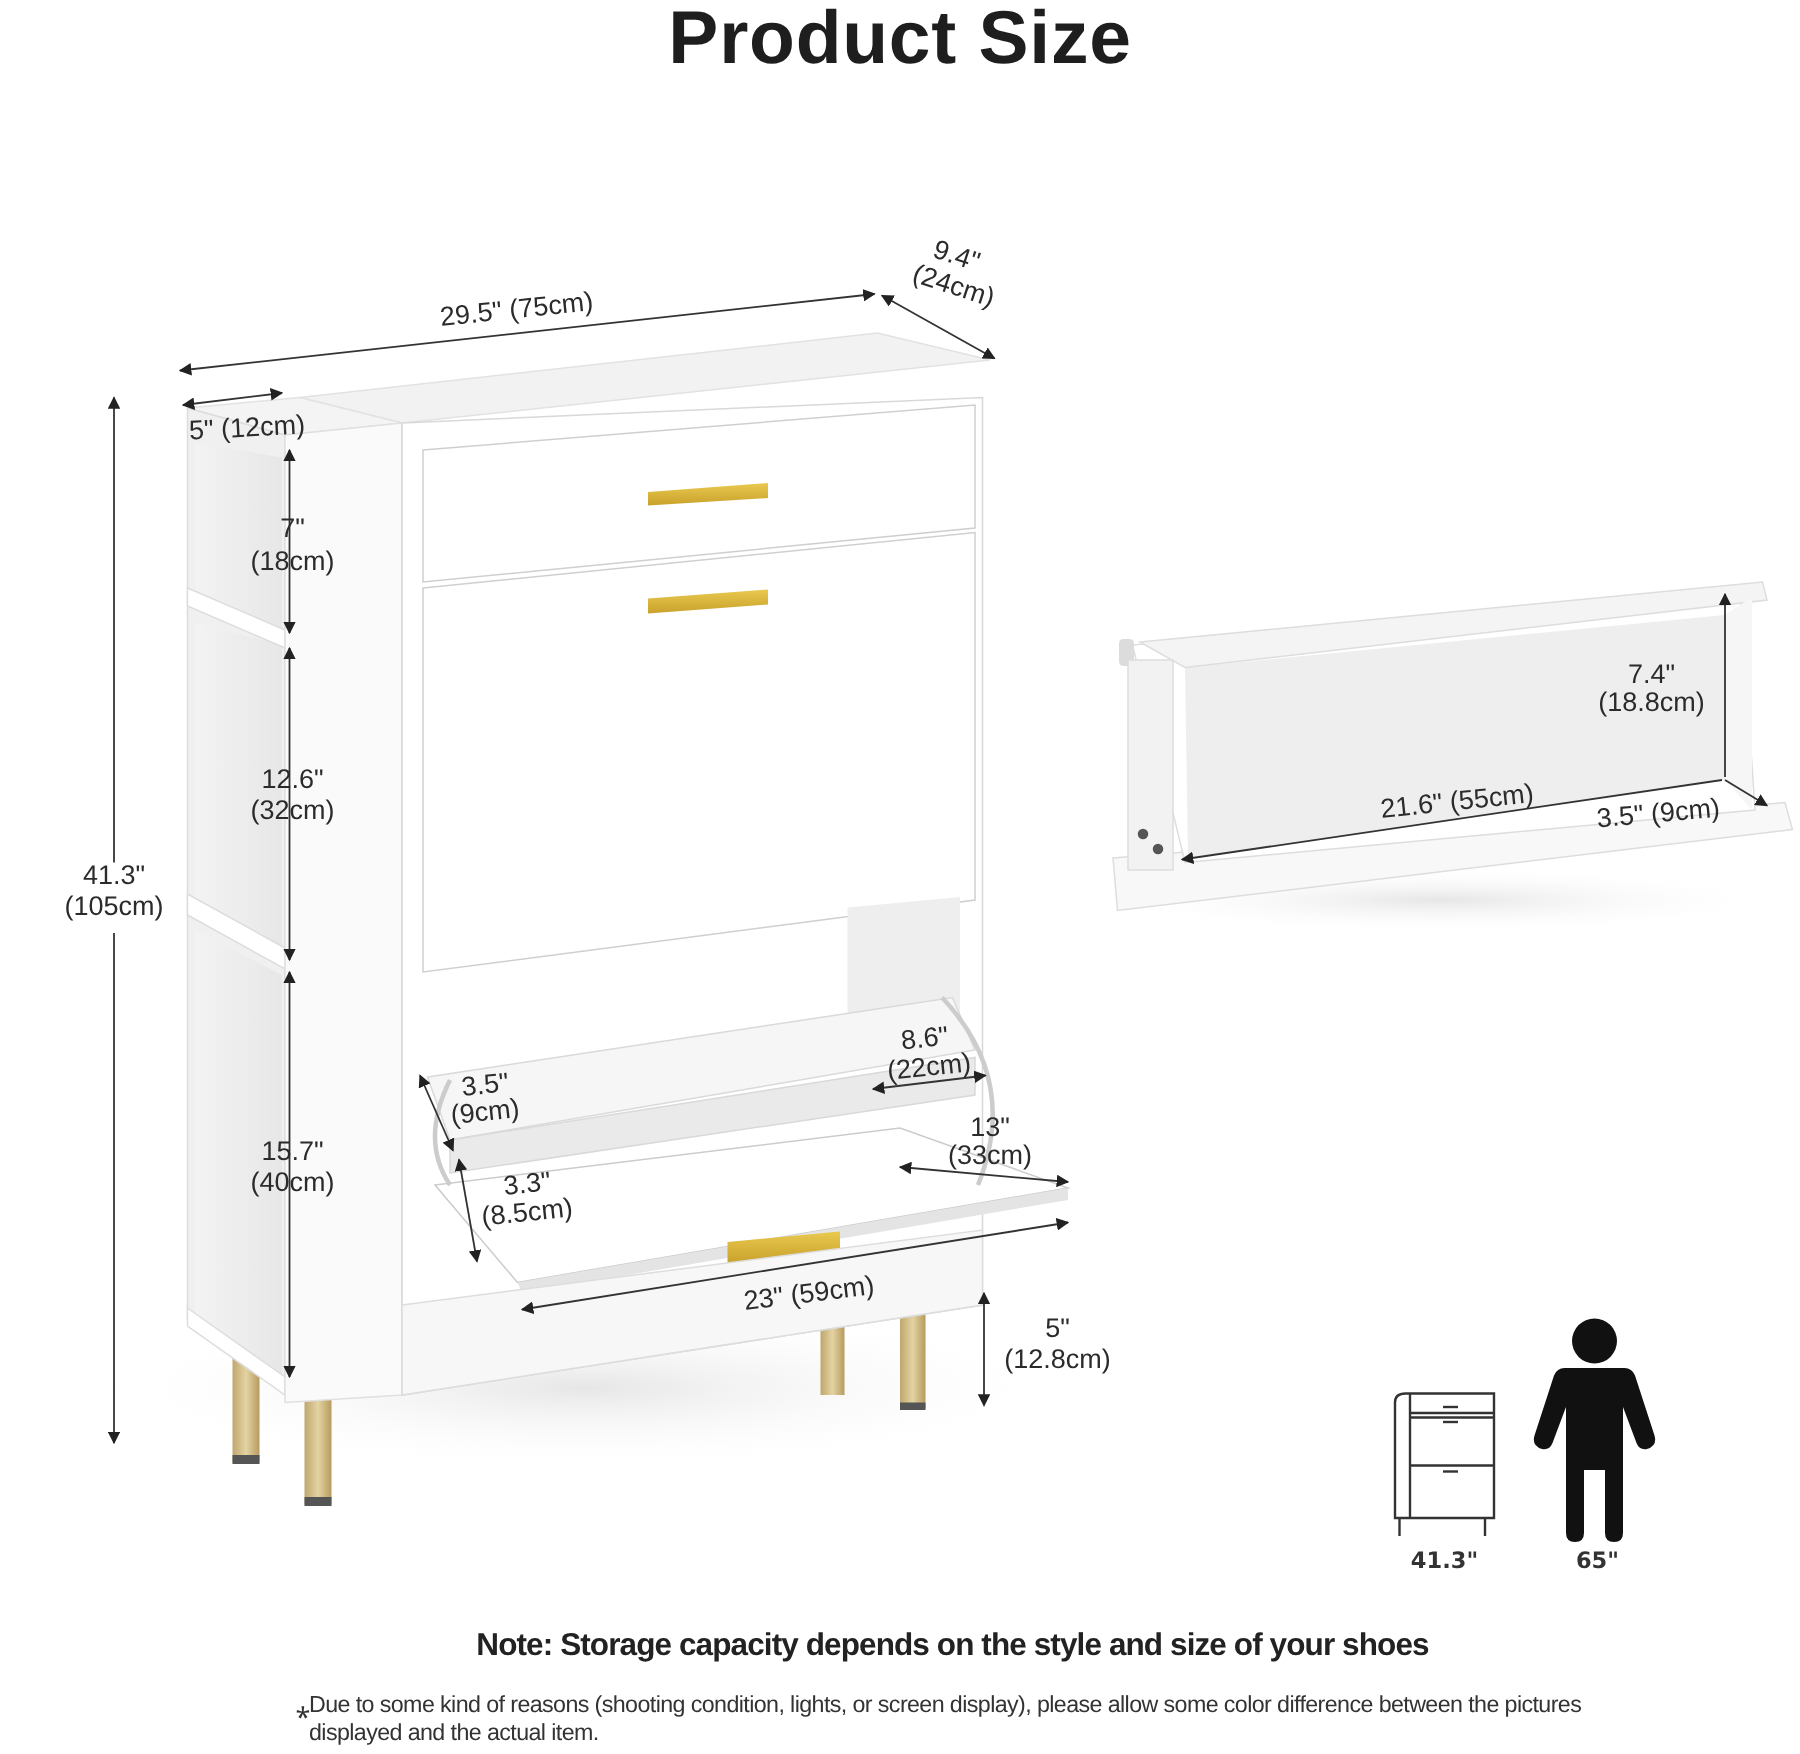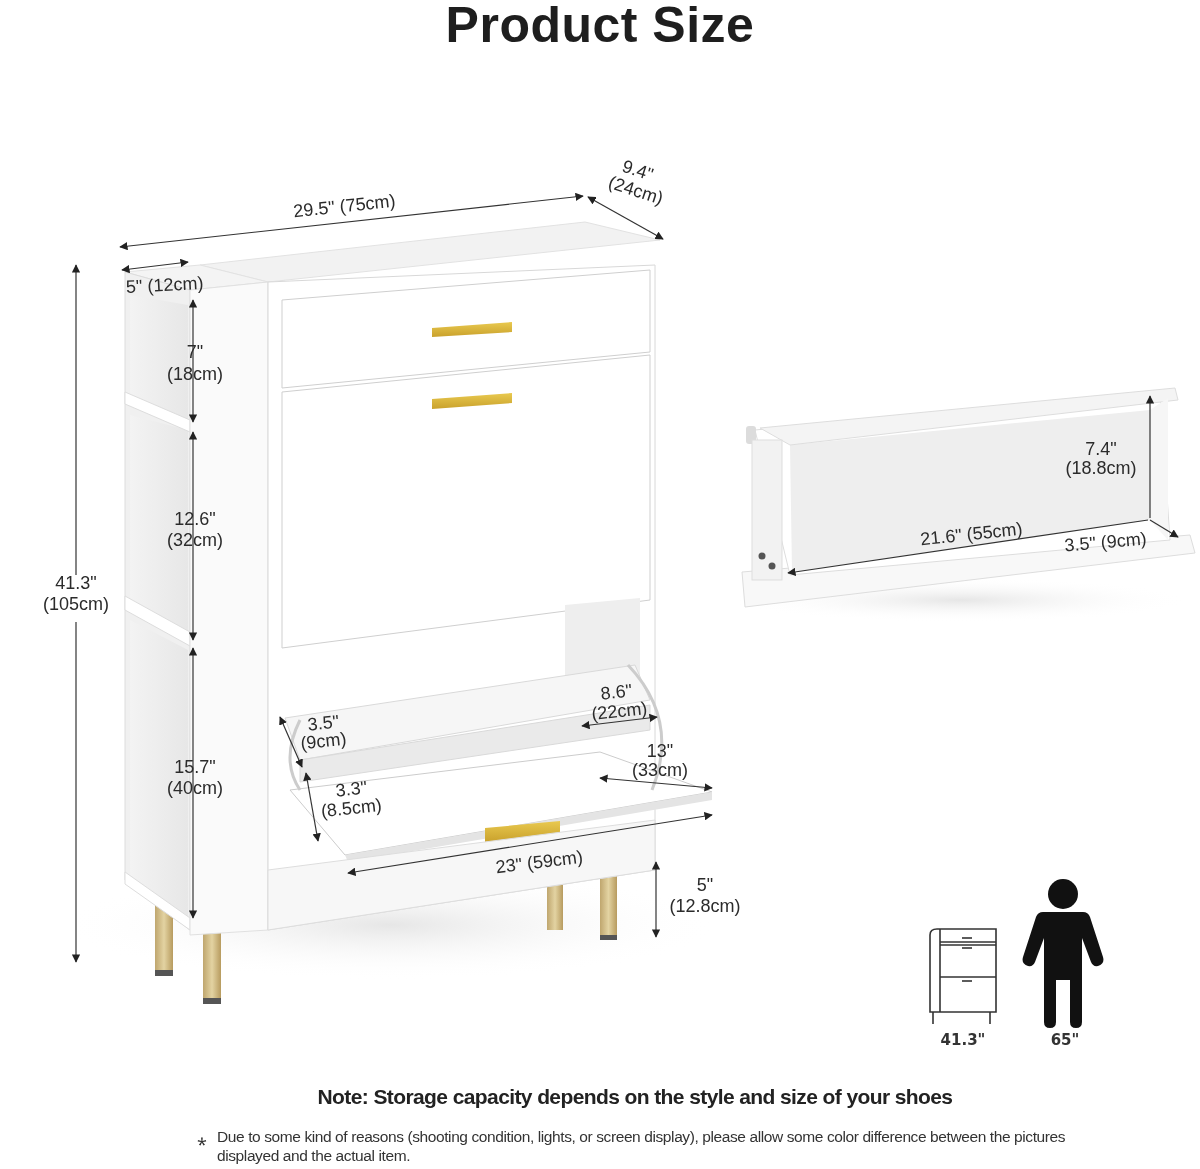--- a/index.html
+++ b/index.html
@@ -10,21 +10,21 @@
            color: #1e1e1e; letter-spacing: 0.5px; }
   svg.stage { position: absolute; left: 0; top: 0; }
   .dim { font-family: "Liberation Sans", sans-serif; font-size: 18px; fill: #2b2b2b; }
   .note { position: absolute; top: 1085px; left: 0; width: 1270px; text-align: center;
           font-family: "Liberation Sans", sans-serif; font-weight: bold; font-size: 21px;
           color: #222; letter-spacing: -0.6px; }
   .disclaimer { position: absolute; top: 1127px; left: 197px; width: 900px;
                 font-family: "Liberation Sans", sans-serif; font-size: 15.5px;
                 line-height: 19px; color: #333; letter-spacing: -0.4px; }
   .disclaimer .star { position: absolute; left: 0; top: 0; font-size: 18px; }
-  .disclaimer .text { margin-left: 20px; display: block; }
+  .disclaimer .text { margin-left: 9px; display: block; }
   .cmp-label { font-family: "DejaVu Sans", sans-serif; font-weight: bold; font-size: 15px; fill: #333; }
 </style>
 </head>
 <body>
 
 <div class="title">Product Size</div>
 
 <svg class="stage" width="1200" height="1169" viewBox="0 0 1200 1169">
   <defs>
     <marker id="arr" viewBox="0 0 10 10" refX="9" refY="5" markerWidth="7" markerHeight="7" orient="auto-start-reverse">

